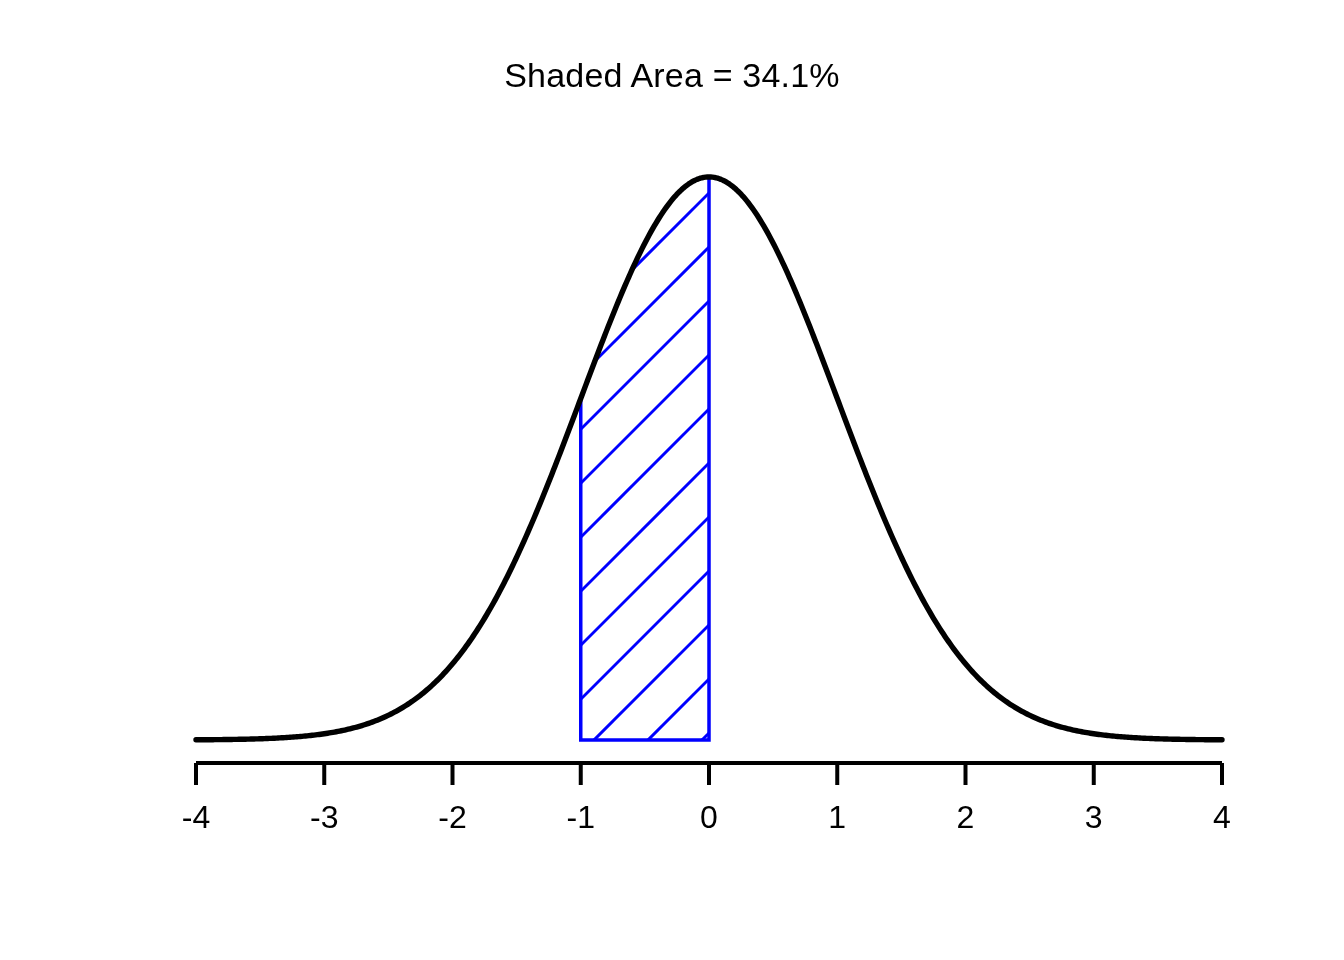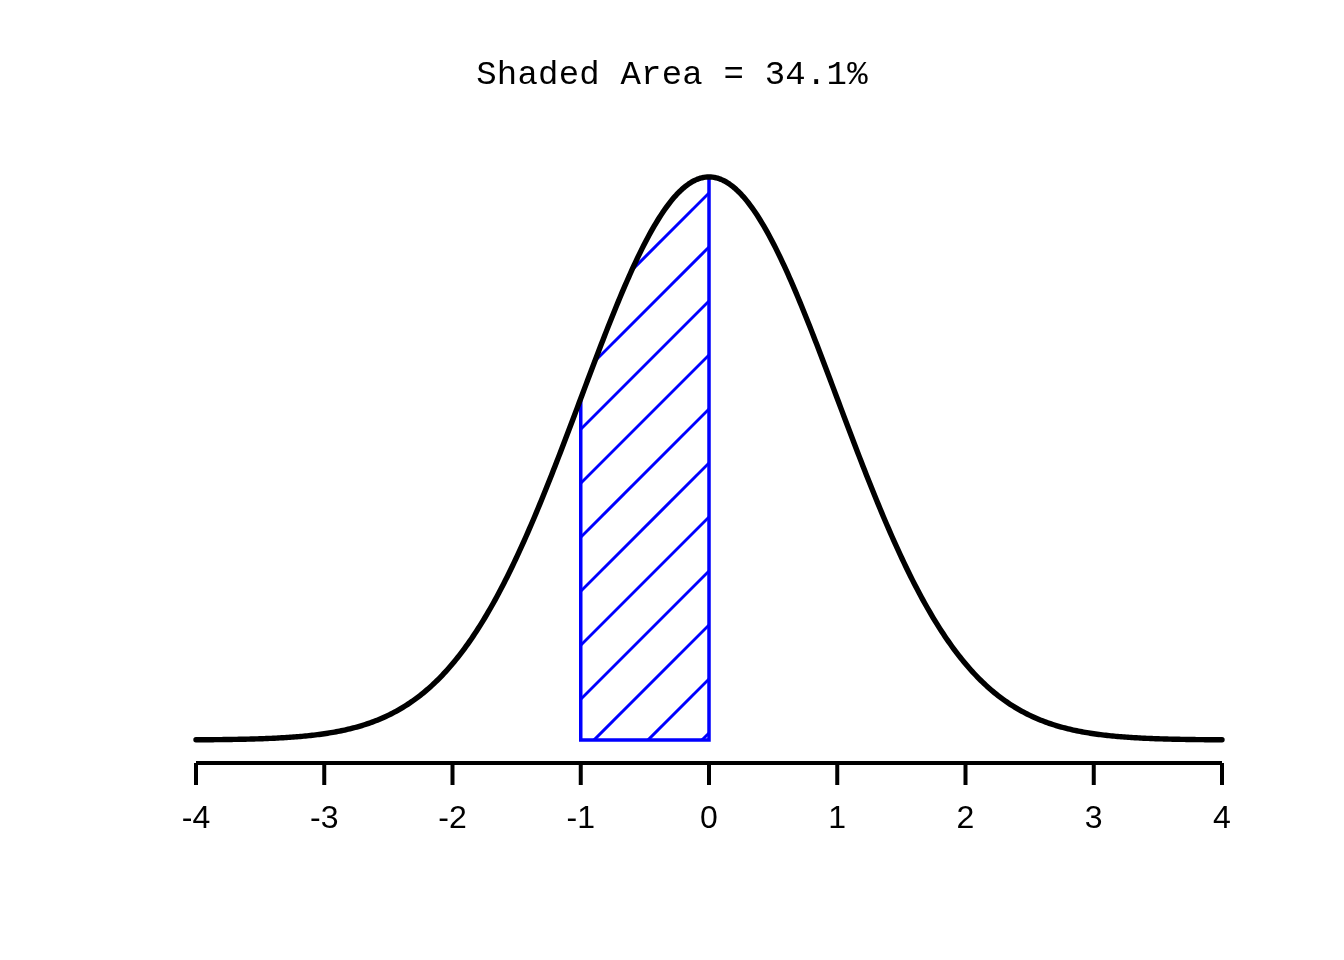--- a/index.html
+++ b/index.html
@@ -18,21 +18,21 @@
     width: 1344px;
     height: 960px;
     background: #ffffff;
   }
   #chart-title {
     position: absolute;
     left: 0;
     top: 56px;
     width: 1344px;
     text-align: center;
-    font-family: Liberation Mono, monospace;
+    font-family: Liberation Sans, sans-serif;
     font-size: 34px;
     font-weight: 400;
     color: #000000;
     letter-spacing: 0.2px;
     white-space: nowrap;
   }
   #plot-svg {
     position: absolute;
     left: 0;
     top: 0;

